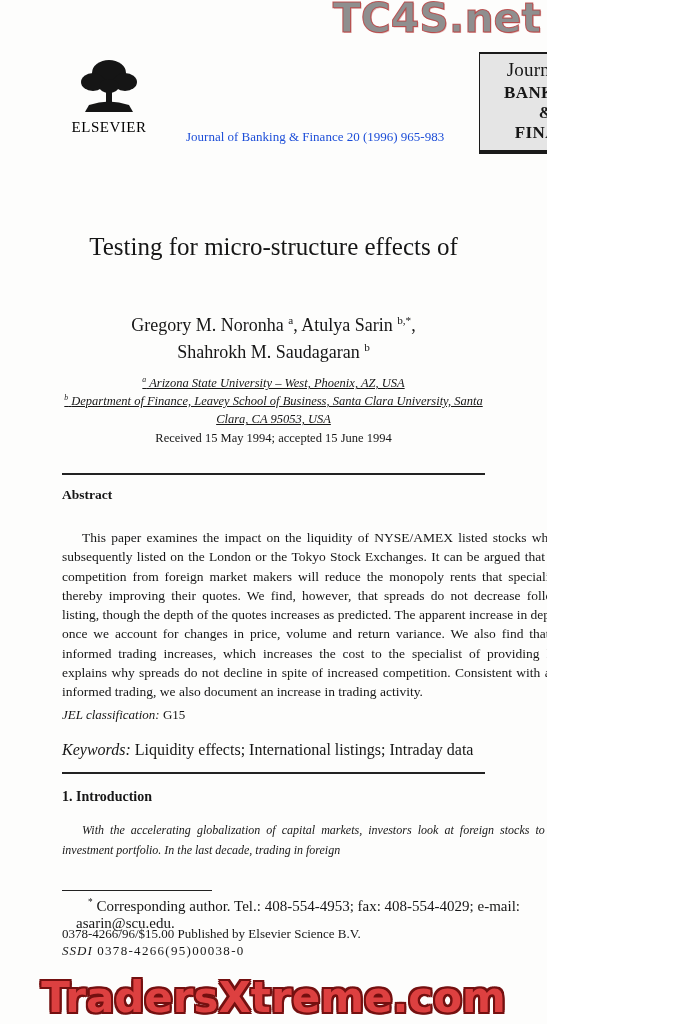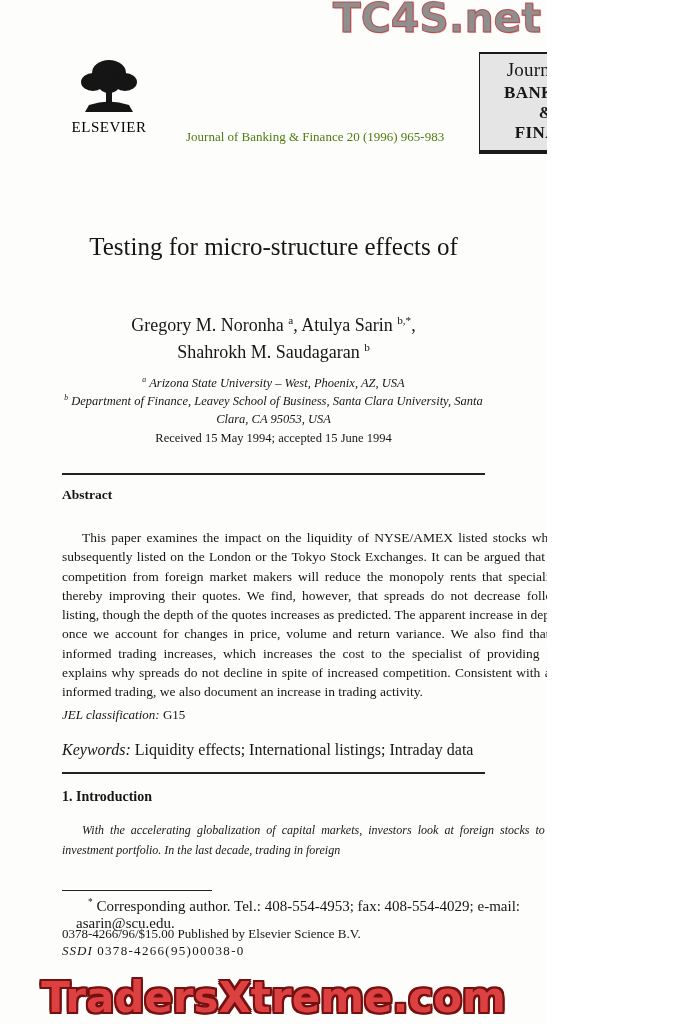--- a/index.html
+++ b/index.html
@@ -52,21 +52,21 @@
        0   -2px 0 #741010, 0    2px 0 #741010;
     white-space: nowrap;
     z-index: 6;
   }
 
   
   .elsevier { position: absolute; left: 64px; top: 58px; width: 90px; text-align: center; }
   .elsevier svg { display: block; margin: 0 auto; }
   .elsevier-word { font-size: 15px; letter-spacing: 0.5px; margin-top: 3px; color: #000000; }
 
-  .citation { position: absolute; left: 186px; top: 129px; font-size: 13px; color: #4d7c0f; }
+  .citation { position: absolute; left: 186px; top: 129px; font-size: 13px; color: #1d4ed8; }
 
   .journal-box {
     position: absolute; left: 479px; top: 52px; width: 123px;
     border: 1px solid #1a1a1a;
     border-top-width: 2px;
     border-bottom-width: 4px;
     padding: 5px 6px 7px 17px;
     background: #e5e5e5;
   }
   .jb1 { font-size: 19px; text-align: center; letter-spacing: 0.2px; }
@@ -78,21 +78,21 @@
     position: absolute; top: 229px; left: 40px; right: 40px;
     text-align: center; font-size: 25px; font-weight: normal; line-height: 1.42;
   }
   .authors {
     position: absolute; top: 312px; left: 40px; right: 40px;
     text-align: center; font-size: 18px; line-height: 1.5;
   }
   sup { vertical-align: super; font-size: 0.62em; line-height: 0; }
   .affiliations {
     position: absolute; top: 374px; left: 60px; right: 60px;
-    text-align: center; font-style: italic; font-size: 12.5px; line-height: 1.45;
+    text-align: center; font-style: italic; font-size: 12.5px; line-height: 1.45; text-decoration: underline;
   }
   .affiliation { margin: 0; }
   .received {
     position: absolute; top: 431px; left: 0; right: 0;
     text-align: center; font-size: 12.5px;
   }
 
   
   .rule { position: absolute; left: 62px; right: 62px; border-top: 2px solid #222; height: 0; }
   .rule-1 { top: 473px; }

